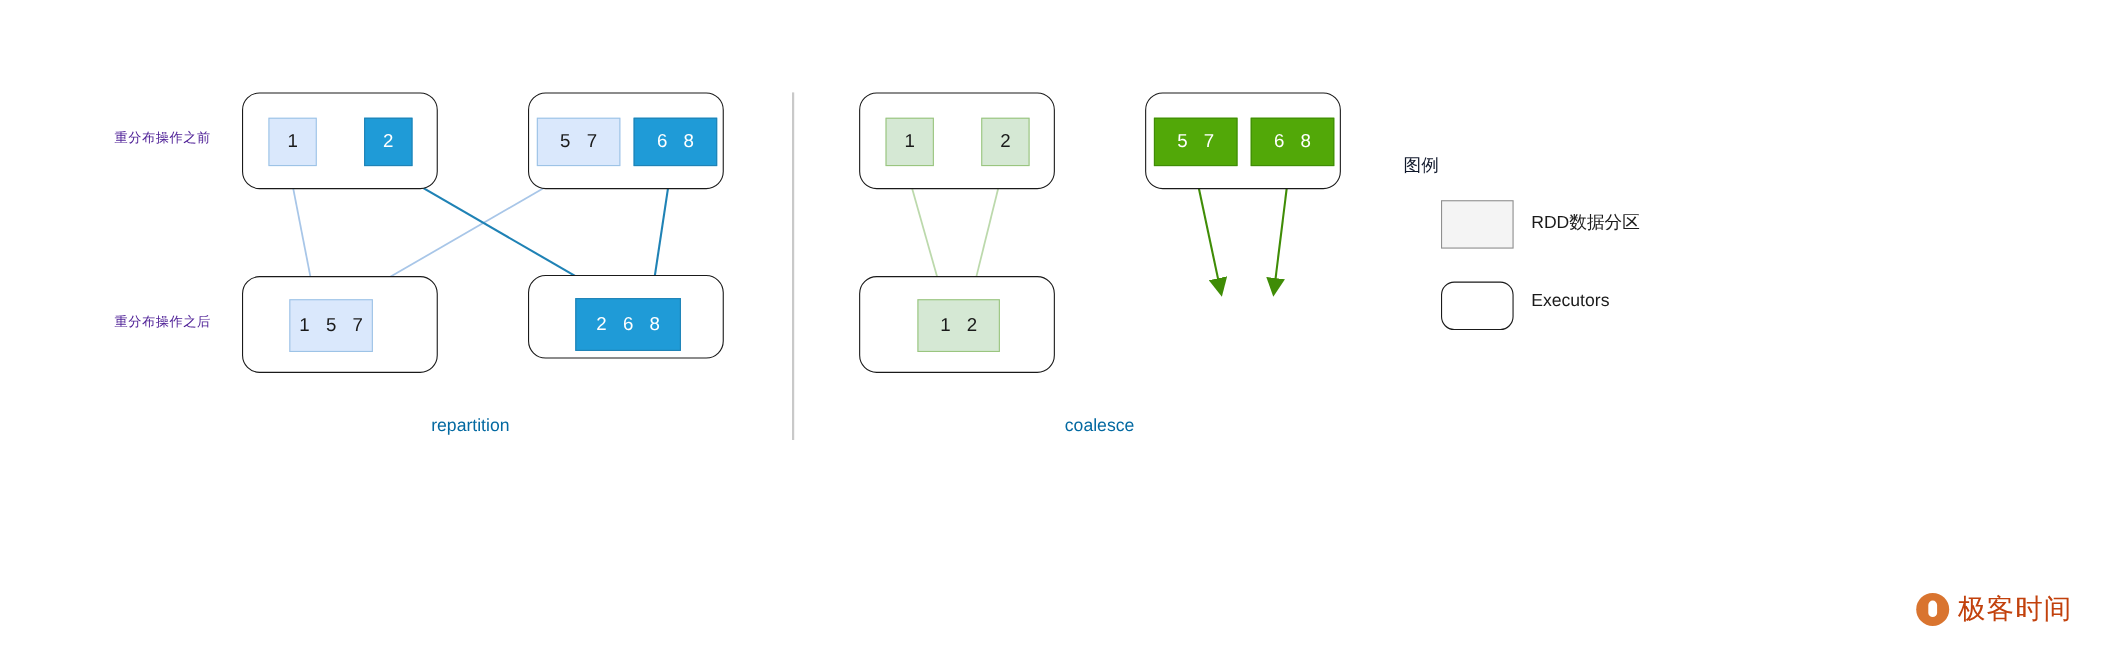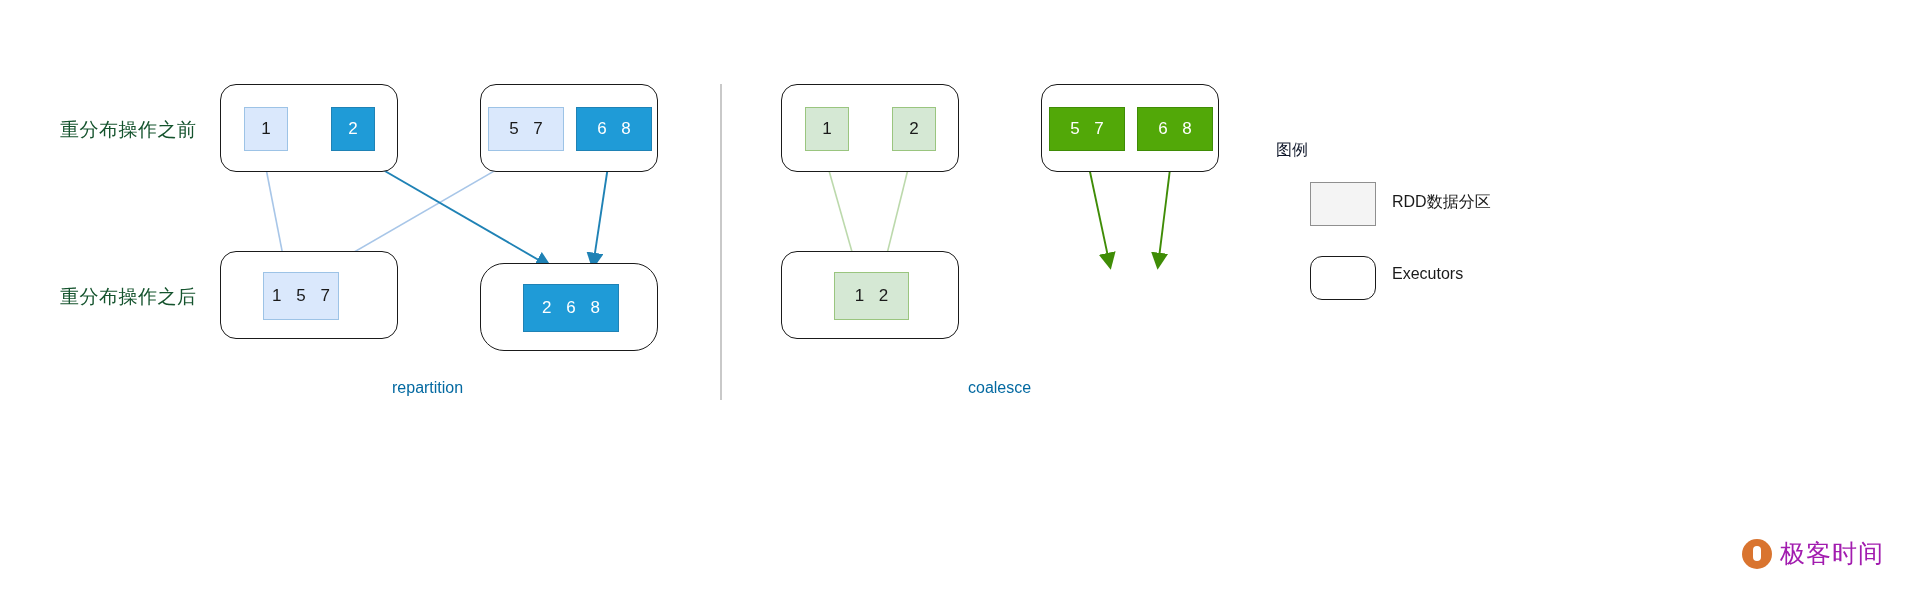--- a/index.html
+++ b/index.html
@@ -5,22 +5,23 @@
   html,body{margin:0;padding:0;}
   body{
     width:1920px;height:602px;background:#ffffff;
     font-family:"Liberation Sans","DejaVu Sans",sans-serif;
     position:relative;overflow:hidden;
   }
   #stage{position:absolute;left:0;top:0;width:1920px;height:602px;}
   svg#wires{position:absolute;left:0;top:0;width:1920px;height:602px;pointer-events:none;}
 
   .row-label{
-    position:absolute;font-size:19px;color:#14532d;white-space:nowrap;
+    position:absolute;font-size:12px;color:#4c1d95;white-space:nowrap;
     letter-spacing:.5px;
+    margin-left:44px;
   }
 
   .executor{
     position:absolute;background:#ffffff;border:1.6px solid #1a1a1a;
     border-radius:16px;box-sizing:border-box;
   }
 
   .part{
     position:absolute;box-sizing:border-box;display:flex;
     align-items:center;justify-content:center;font-size:17px;
@@ -60,21 +61,21 @@
   .wm-mark{
     width:30px;height:30px;border-radius:50%;
     background:#d9742f;position:relative;flex:0 0 auto;
   }
   .wm-mark::after{
     content:"";position:absolute;left:50%;top:7px;
     transform:translateX(-50%);
     width:8px;height:15px;border-radius:4px;background:#ffffff;
   }
   .wm-text{
-    font-size:25px;color:#a21caf;letter-spacing:1px;
+    font-size:25px;color:#c2410c;letter-spacing:1px;
     font-family:"DejaVu Sans",sans-serif;
   }
 </style>
 </head>
 <body>
 
 <div id="stage">
 
   <svg id="wires" viewBox="0 0 1920 602" xmlns="http://www.w3.org/2000/svg">
     <defs>
@@ -119,21 +120,21 @@
 
   <div class="executor" style="left:480px;top:84px;width:178px;height:88px;">
     <div class="part p-lightblue" style="left:7px;top:22px;width:76px;height:44px;">5 7</div>
     <div class="part p-darkblue" style="left:95px;top:22px;width:76px;height:44px;">6 8</div>
   </div>
 
   <div class="executor" style="left:220px;top:251px;width:178px;height:88px;">
     <div class="part p-lightblue" style="left:42px;top:20px;width:76px;height:48px;">1 5 7</div>
   </div>
 
-  <div class="executor" style="left:480px;top:263px;width:178px;height:88px;border-radius:24px;">
+  <div class="executor" style="left:480px;top:250px;width:178px;height:76px;">
     <div class="part p-darkblue" style="left:42px;top:20px;width:96px;height:48px;">2 6 8</div>
   </div>
 
   <div class="section-label" style="left:392px;top:379px;">repartition</div>
 
   <div class="divider" style="left:720px;top:84px;height:316px;"></div>
 
   <div class="executor" style="left:781px;top:84px;width:178px;height:88px;">
     <div class="part p-lightgreen" style="left:23px;top:22px;width:44px;height:44px;">1</div>
     <div class="part p-lightgreen" style="left:110px;top:22px;width:44px;height:44px;">2</div>

